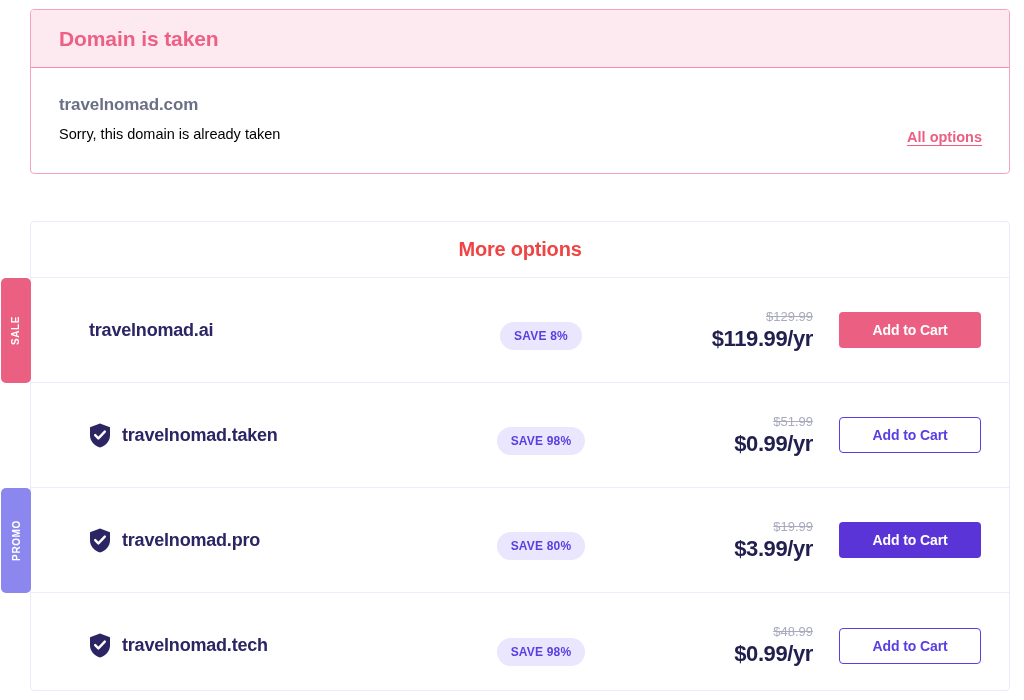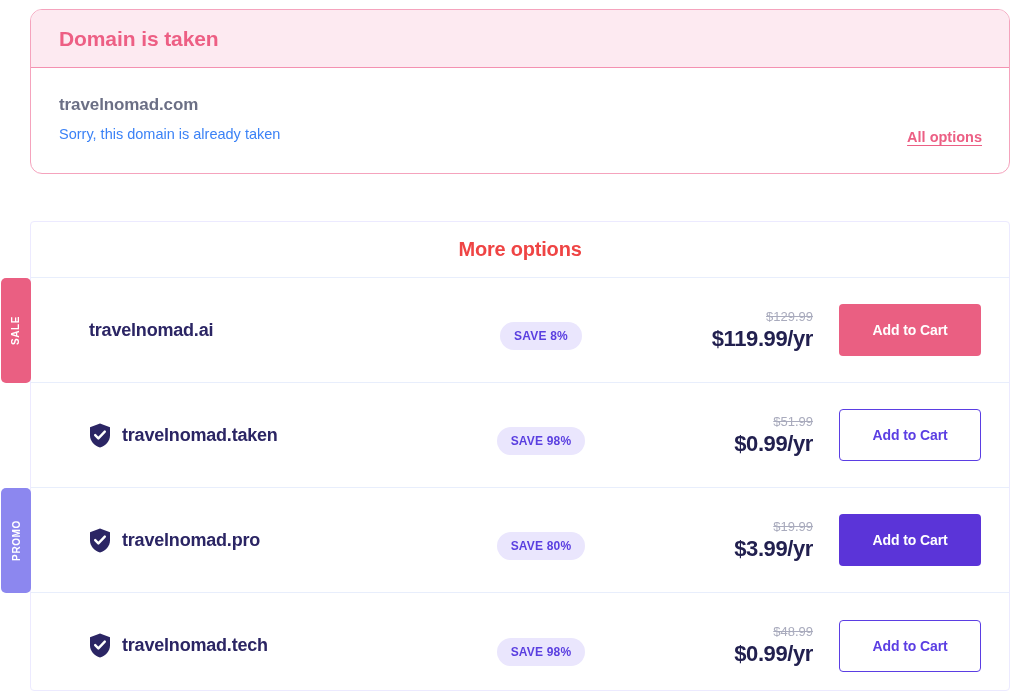--- a/index.html
+++ b/index.html
@@ -20,21 +20,21 @@
   }
 
   
   .alert-card {
     position: absolute;
     left: 30px;
     top: 9px;
     width: 980px;
     height: 165px;
     border: 1px solid #f5a3bd;
-    border-radius: 12px;
+    border-radius: 4px;
     background: #ffffff;
     overflow: hidden;
   }
 
   .alert-header {
     height: 58px;
     background: #fdeaf1;
     border-bottom: 1px solid #f491b1;
     display: flex;
     align-items: center;
@@ -57,21 +57,21 @@
   .alert-domain {
     font-size: 17px;
     font-weight: bold;
     color: #6b6f85;
     letter-spacing: -0.1px;
   }
 
   .alert-sub {
     margin-top: 11px;
     font-size: 14.5px;
-    color: #3b82f6;
+    color: #000000;
   }
 
   .all-endings {
     position: absolute;
     right: 27px;
     top: 61px;
     font-size: 14.5px;
     font-weight: bold;
     color: #ec5f84;
     text-decoration: underline;
@@ -201,21 +201,21 @@
 
   .cart-cell {
     width: 170px;
     padding-right: 28px;
     display: flex;
     justify-content: flex-end;
   }
 
   .cart-btn {
     width: 142px;
-    height: 52px;
+    height: 36px;
     border-radius: 4px;
     font-size: 14px;
     font-weight: bold;
     letter-spacing: -0.1px;
     cursor: pointer;
     font-family: "Liberation Sans", sans-serif;
     display: flex;
     align-items: center;
     justify-content: center;
   }

